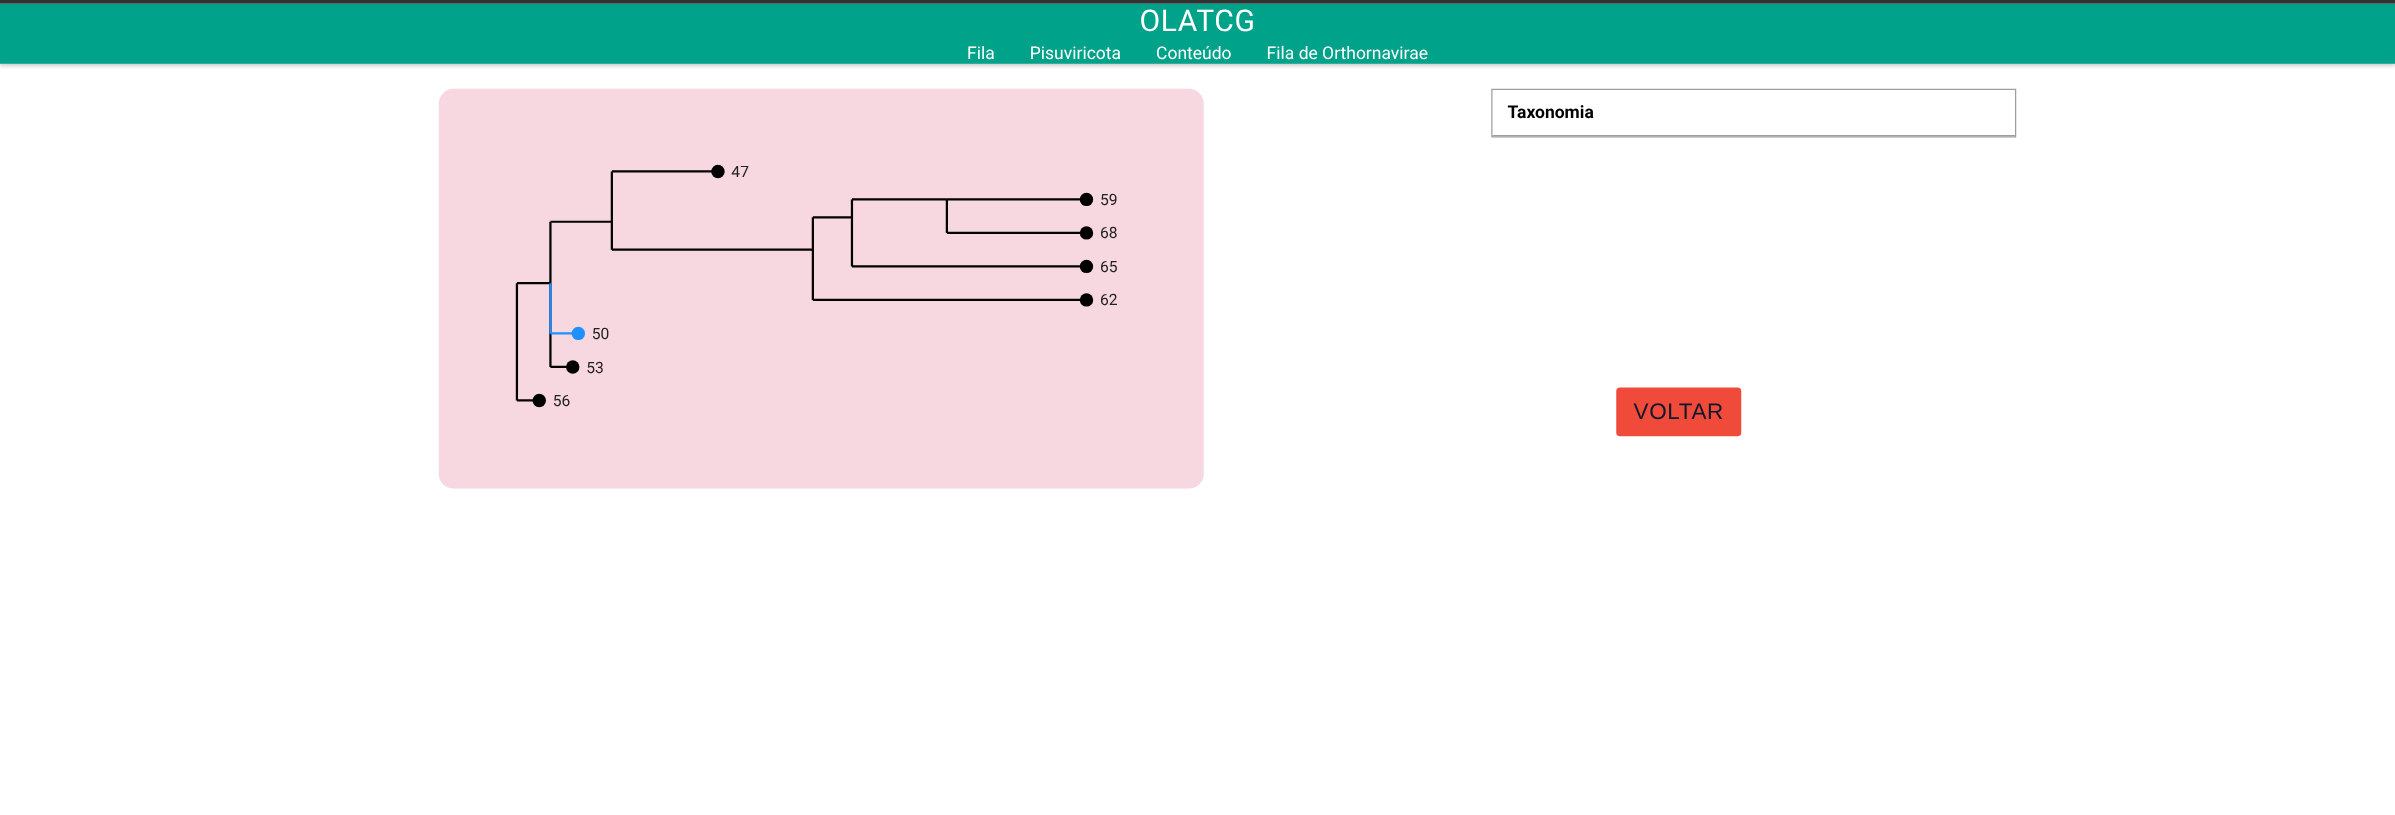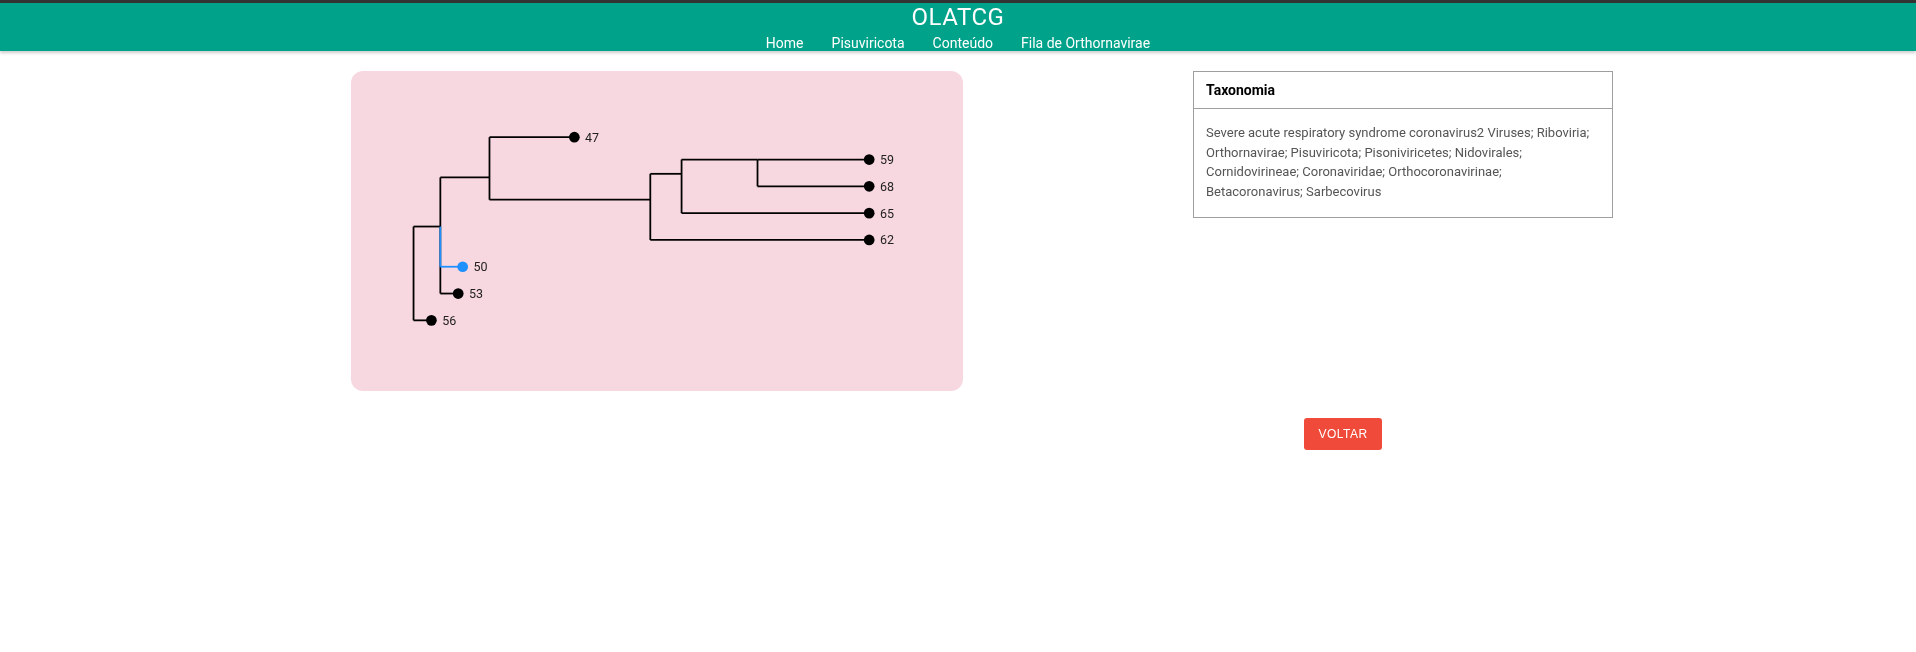--- a/index.html
+++ b/index.html
@@ -85,38 +85,38 @@
       color: #555;
       line-height: 1.5;
     }
 
     
     .btn-row { display: flex; justify-content: center; }
     .btn-voltar {
       margin-top: 200px;
       margin-left: 80px;
       background: #ef4a3a;
-      color: #ffffff;
+      color: #0f172a;
       border: none;
       padding: 9px 14px;
-      font-size: 12px;
+      font-size: 18px;
       letter-spacing: 0.5px;
       border-radius: 3px;
       cursor: pointer;
     }
   </style>
 </head>
 <body>
 
 <div class="top-strip"></div>
 
 <div class="navbar">
   <div class="navbar-brand">OLATCG</div>
   <div class="navbar-links">
-    <div class="navbar-link">Home</div>
+    <div class="navbar-link">Fila</div>
     <div class="navbar-link">Pisuviricota</div>
     <div class="navbar-link">Conteúdo</div>
     <div class="navbar-link">Fila de Orthornavirae</div>
   </div>
 </div>
 
 <div class="content">
 
 
   <div class="main-row">
@@ -182,21 +182,20 @@
         <text class="tree-label" x="592" y="175">62</text>
         <text class="tree-label" fill="#1e90ff" x="137" y="205">50</text>
         <text class="tree-label" x="132" y="235">53</text>
         <text class="tree-label" x="102" y="265">56</text>
       </svg>
     </div>
 
     <div class="right-col">
       <div class="info-card">
         <div class="info-card-header">Taxonomia</div>
-        <div class="info-card-body">Severe acute respiratory syndrome coronavirus2 Viruses; Riboviria; Orthornavirae; Pisuviricota; Pisoniviricetes; Nidovirales; Cornidovirineae; Coronaviridae; Orthocoronavirinae; Betacoronavirus; Sarbecovirus</div>
       </div>
       <div class="btn-row">
         <button class="btn-voltar">VOLTAR</button>
       </div>
     </div>
 
   </div>
 </div>
 
 </body></html>

